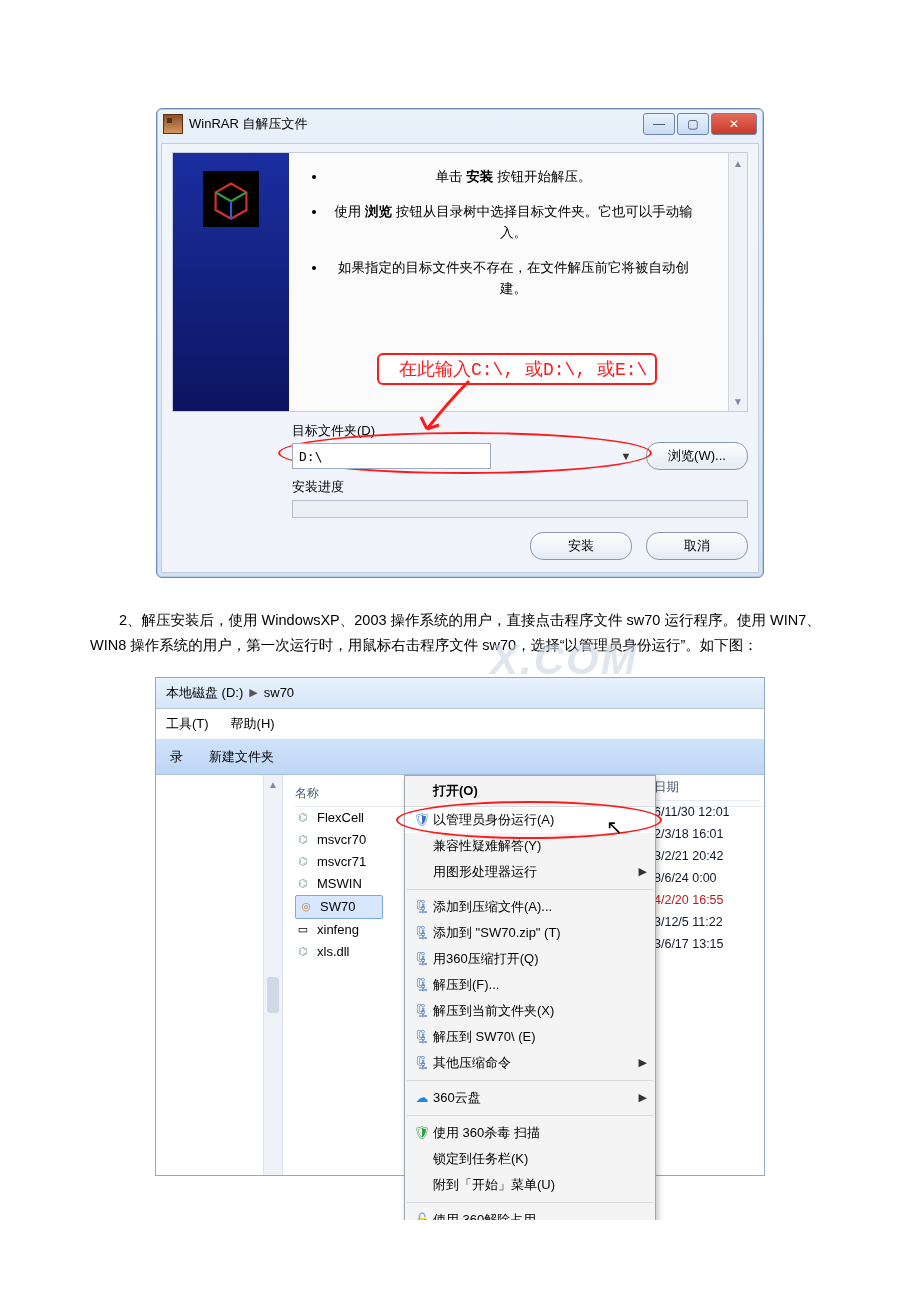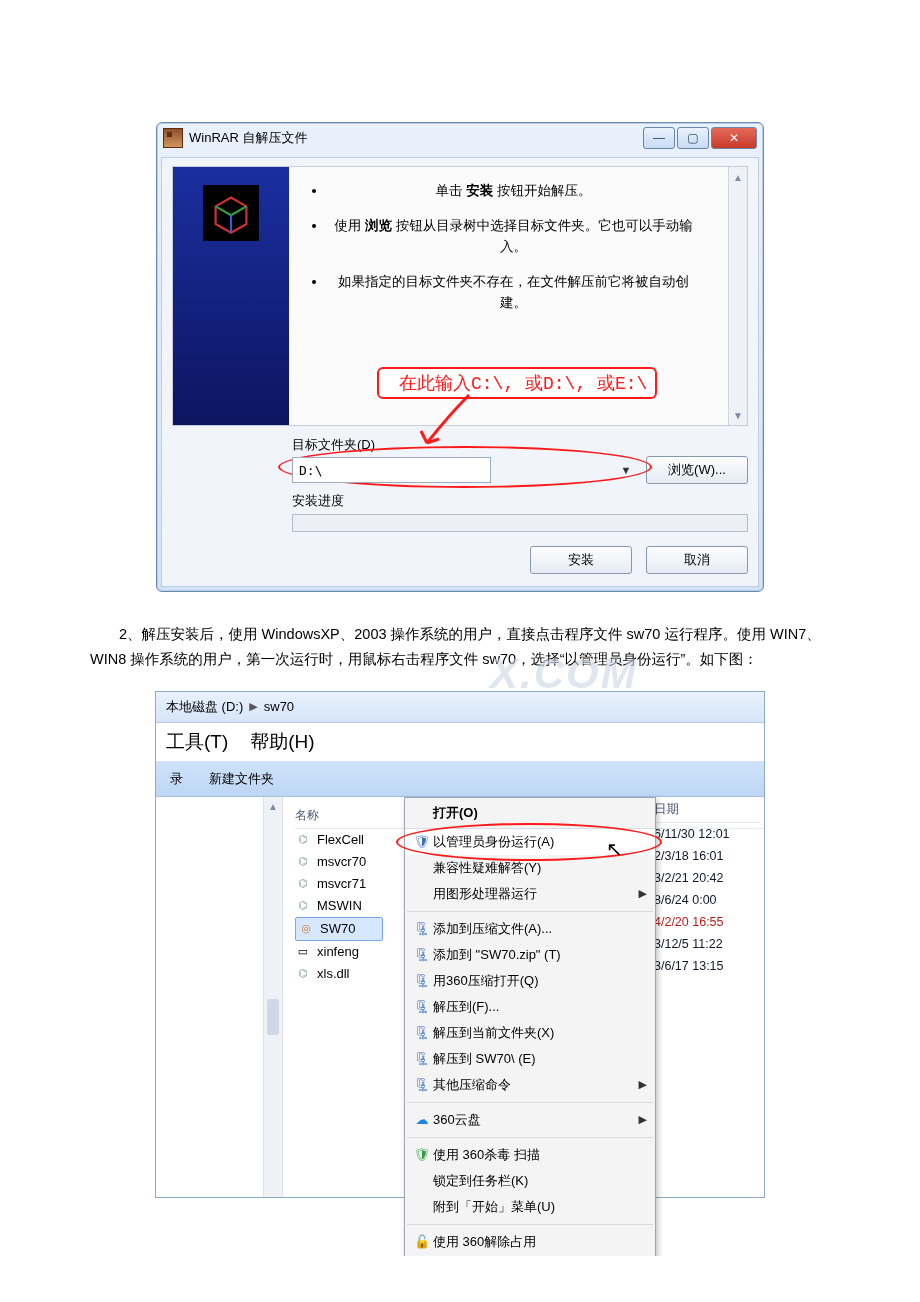--- a/index.html
+++ b/index.html
@@ -4,21 +4,21 @@
 <style>
   body {
     margin: 0;
     background: #fff;
     font-family: "Microsoft YaHei", "SimSun", Arial, sans-serif;
     font-size: 14px;
     color: #000;
   }
   .page {
     width: 920px;
-    margin: 18px auto;
+    margin: 4px auto;
     box-sizing: border-box;
     padding: 100px 60px 40px 60px;
   }
 
   
   .win7 {
     width: 606px;
     margin: 4px auto 30px auto;
     border: 1px solid #6b8ab0;
     border-radius: 6px;
@@ -134,21 +134,21 @@
   .combo-arrow {
     position:absolute; right:4px; top:4px;
     width:16px; height:18px;
     display:flex; align-items:center; justify-content:center;
     font-size:11px; color:#333;
   }
   .btn {
     min-width:80px; height:26px;
     border:1px solid #8a98ac;
     background: linear-gradient(#fdfdfe, #e5ebf4);
-    border-radius:3px;
+    border-radius:13px;
     font-size:13px;
     padding: 0 10px;
     display:flex; align-items:center; justify-content:center;
   }
   .progress-bar {
     height:16px;
     border:1px solid #b5bfcc;
     background:#ecf0f5;
     margin-top:4px;
   }
@@ -216,21 +216,21 @@
     background: linear-gradient(#e9f2fd, #d5e5f9);
     padding: 6px 10px;
     border-bottom:1px solid #b6c7dc;
     font-size:13px;
   }
   .crumb { display:flex; align-items:center; gap:6px; }
   .crumb .sep { font-size:11px; color:#555; }
   .exp-menu {
     padding: 6px 10px;
     display:flex; gap:22px;
-    font-size:19px;
+    font-size:13px;
     border-bottom:1px solid #d9e1ec;
   }
   .exp-toolbar {
     background: linear-gradient(#cfe2fa, #bdd6f5);
     padding: 8px 14px;
     font-size:13px;
     border-bottom:1px solid #a9bfdd;
     display:flex; gap:26px;
   }
   .exp-body {

